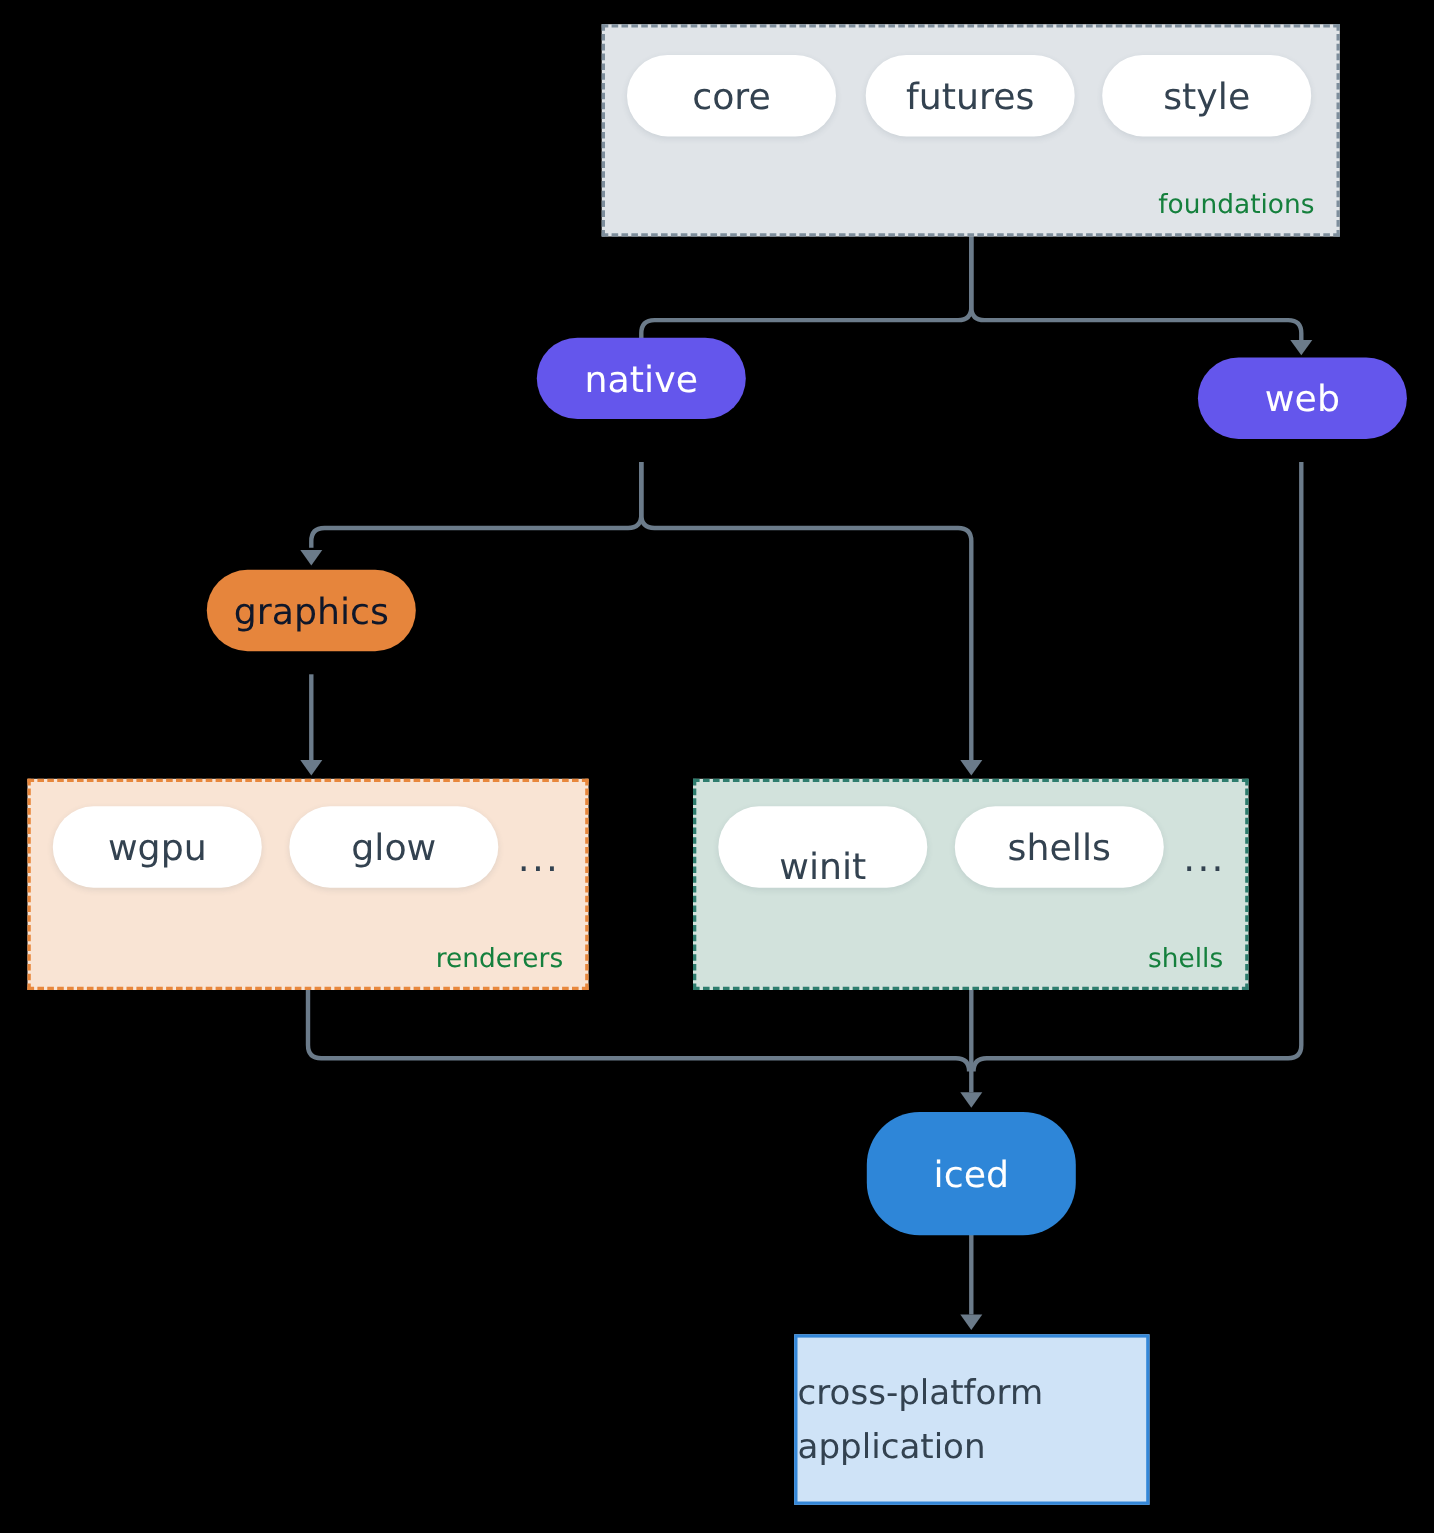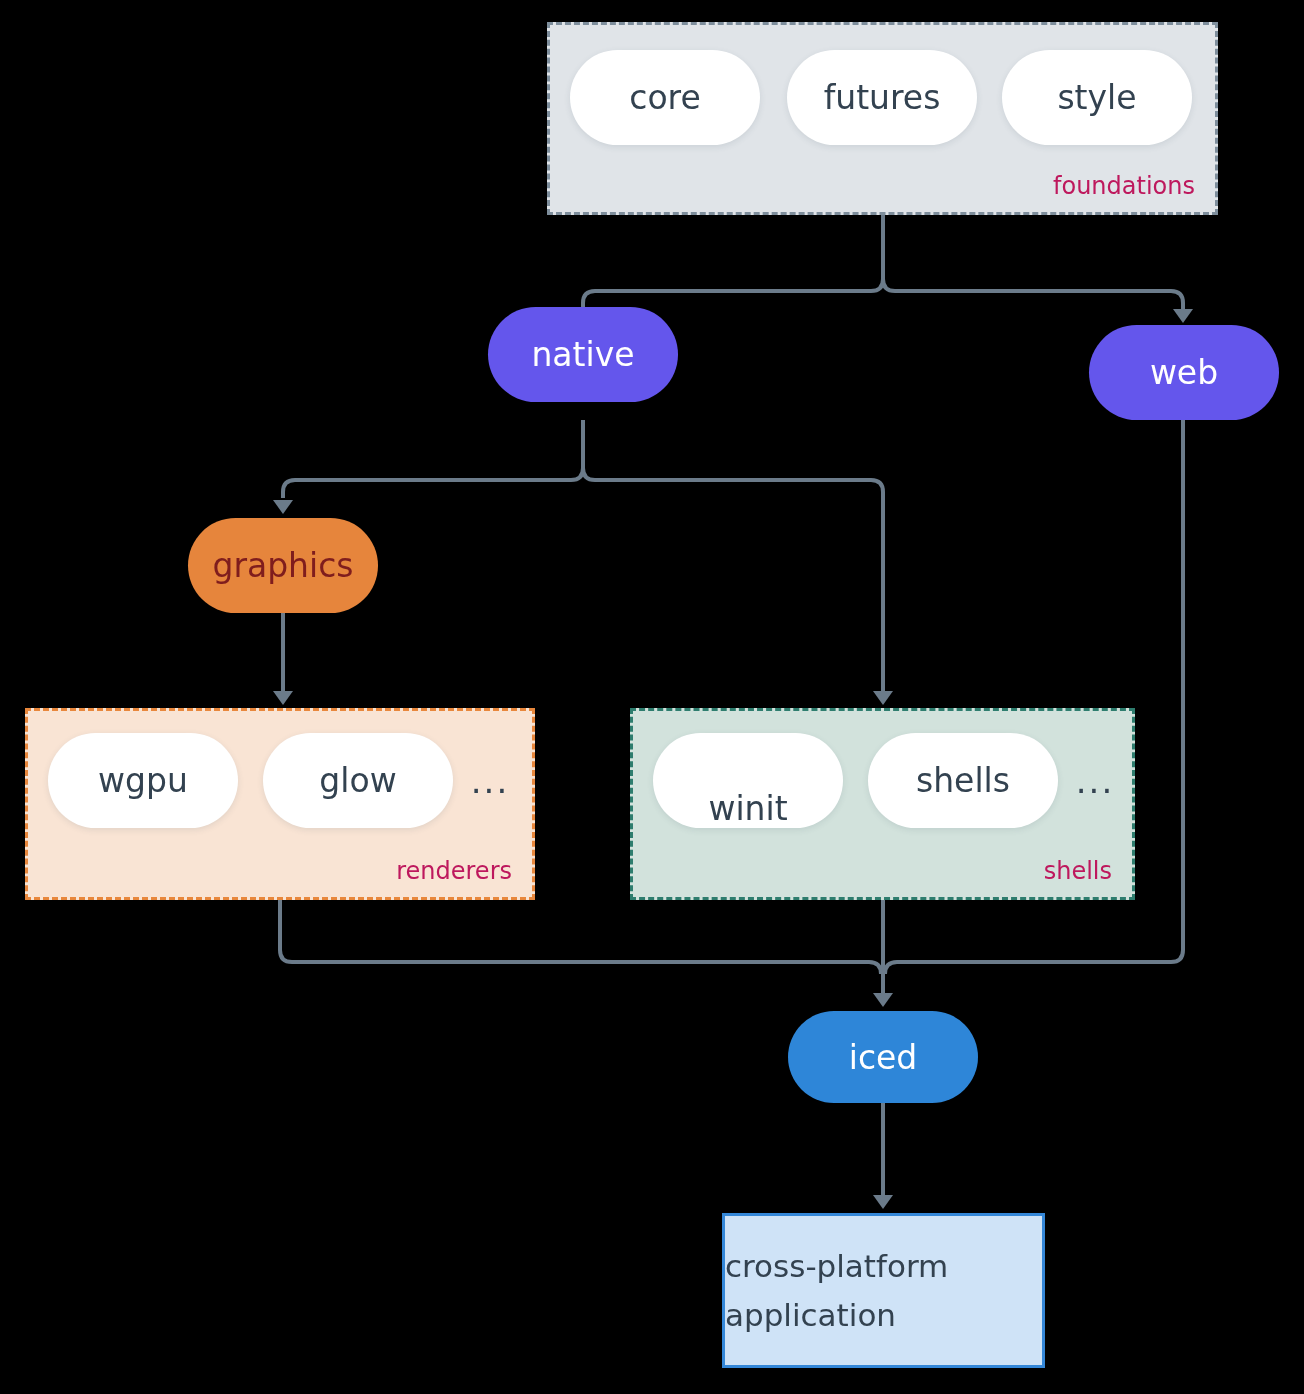--- a/index.html
+++ b/index.html
@@ -34,39 +34,39 @@
     background: #f9e4d4; border-color: #e8873c;
   }
   .group.shells {
     left: 630px; top: 708px; width: 505px; height: 192px;
     background: #d2e2dc; border-color: #2e7d6e;
   }
   .group-label {
     position: absolute;
     right: 20px; bottom: 12px;
     font-size: 24px;
-    color: #be185d;
+    color: #15803d;
   }
   .pill {
     position: absolute;
-    width: 190px; height: 95px;
+    width: 190px; height: 74px;
     border-radius: 48px;
     display: flex;
     align-items: center;
     justify-content: center;
     font-size: 33px;
     box-sizing: border-box;
   }
   .pill.white {
     background: #ffffff;
     color: #334250;
     box-shadow: 0 2px 6px rgba(60,80,100,0.12);
   }
   .pill.purple { background: #6456ec; color: #ffffff; }
-  .pill.orange { background: #e6853c; color: #7f1d1d; }
+  .pill.orange { background: #e6853c; color: #0f172a; }
   .pill.blue   { background: #2e86d8; color: #ffffff; }
 
   .ellipsis {
     position: absolute;
     width: 70px; height: 95px;
     display: flex;
     align-items: center;
     justify-content: center;
     font-size: 34px;
     color: #334250;
@@ -154,21 +154,21 @@
     <span class="group-label">shells</span>
   </section>
   <div class="pill white" style="left:653px; top:733px;align-items:flex-end;">
     <span>winit</span>
   </div>
   <div class="pill white" style="left:868px; top:733px;">
     <span>shells</span>
   </div>
   <div class="ellipsis" style="left:1060px; top:733px;">...</div>
 
-  <div class="pill blue" style="left:788px; top:1011px; height:92px;">
+  <div class="pill blue" style="left:788px; top:1011px; height:112px;">
     <span>iced</span>
   </div>
 
   <div class="app-box">
     <span>cross-platform</span>
     <span>application</span>
   </div>
 
 </div>
 

